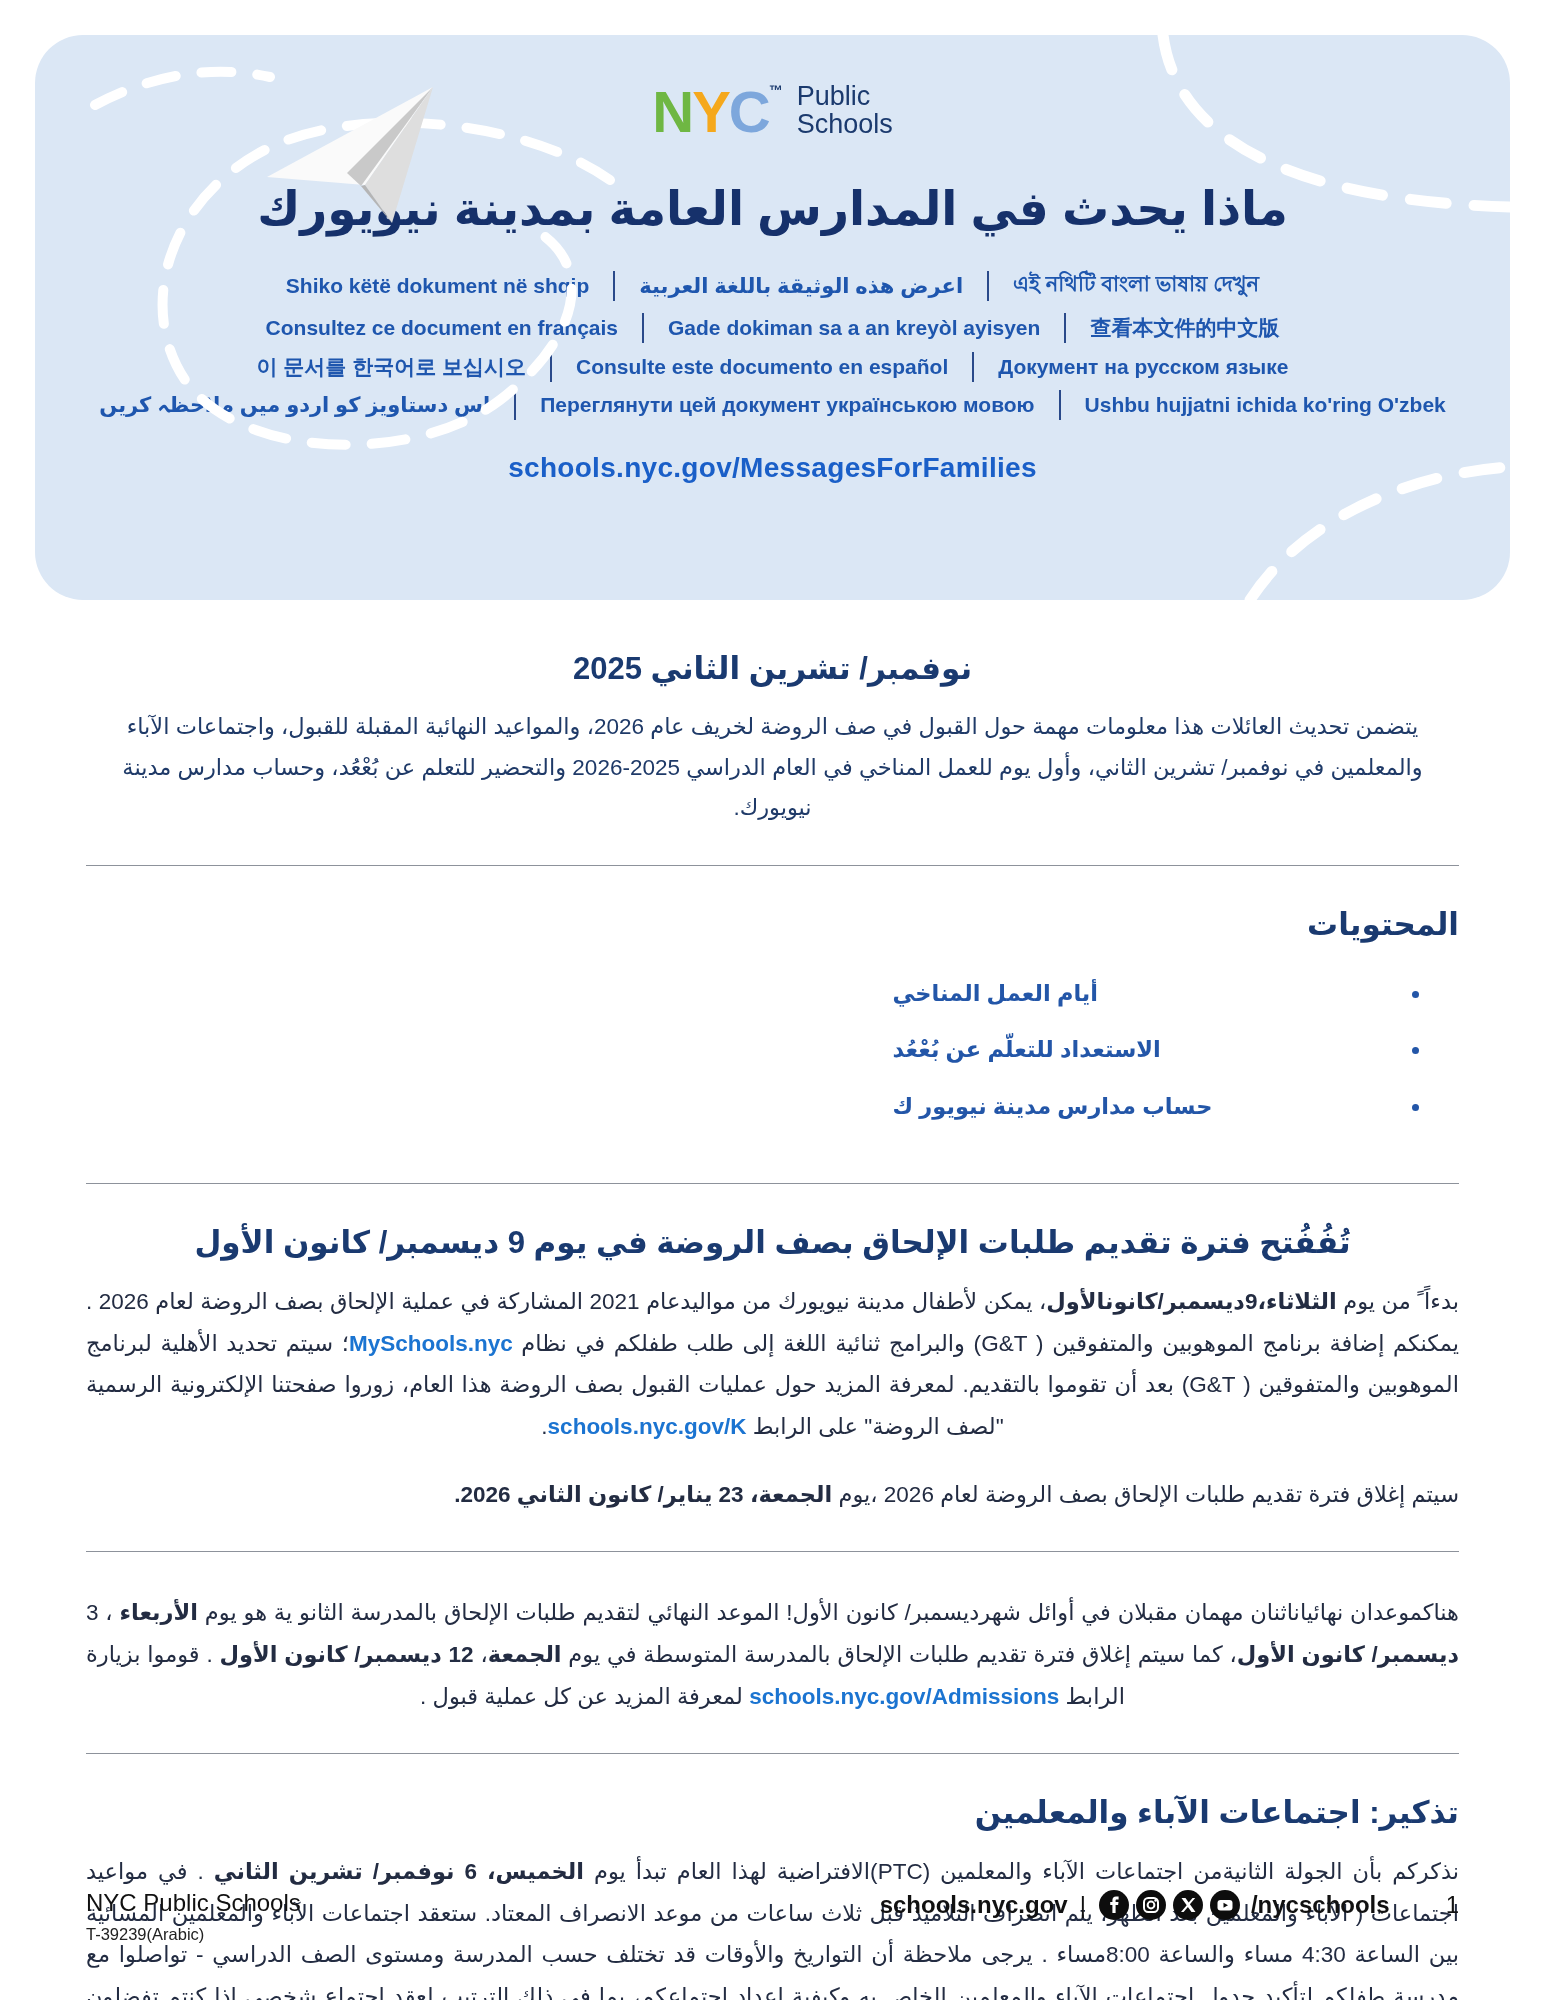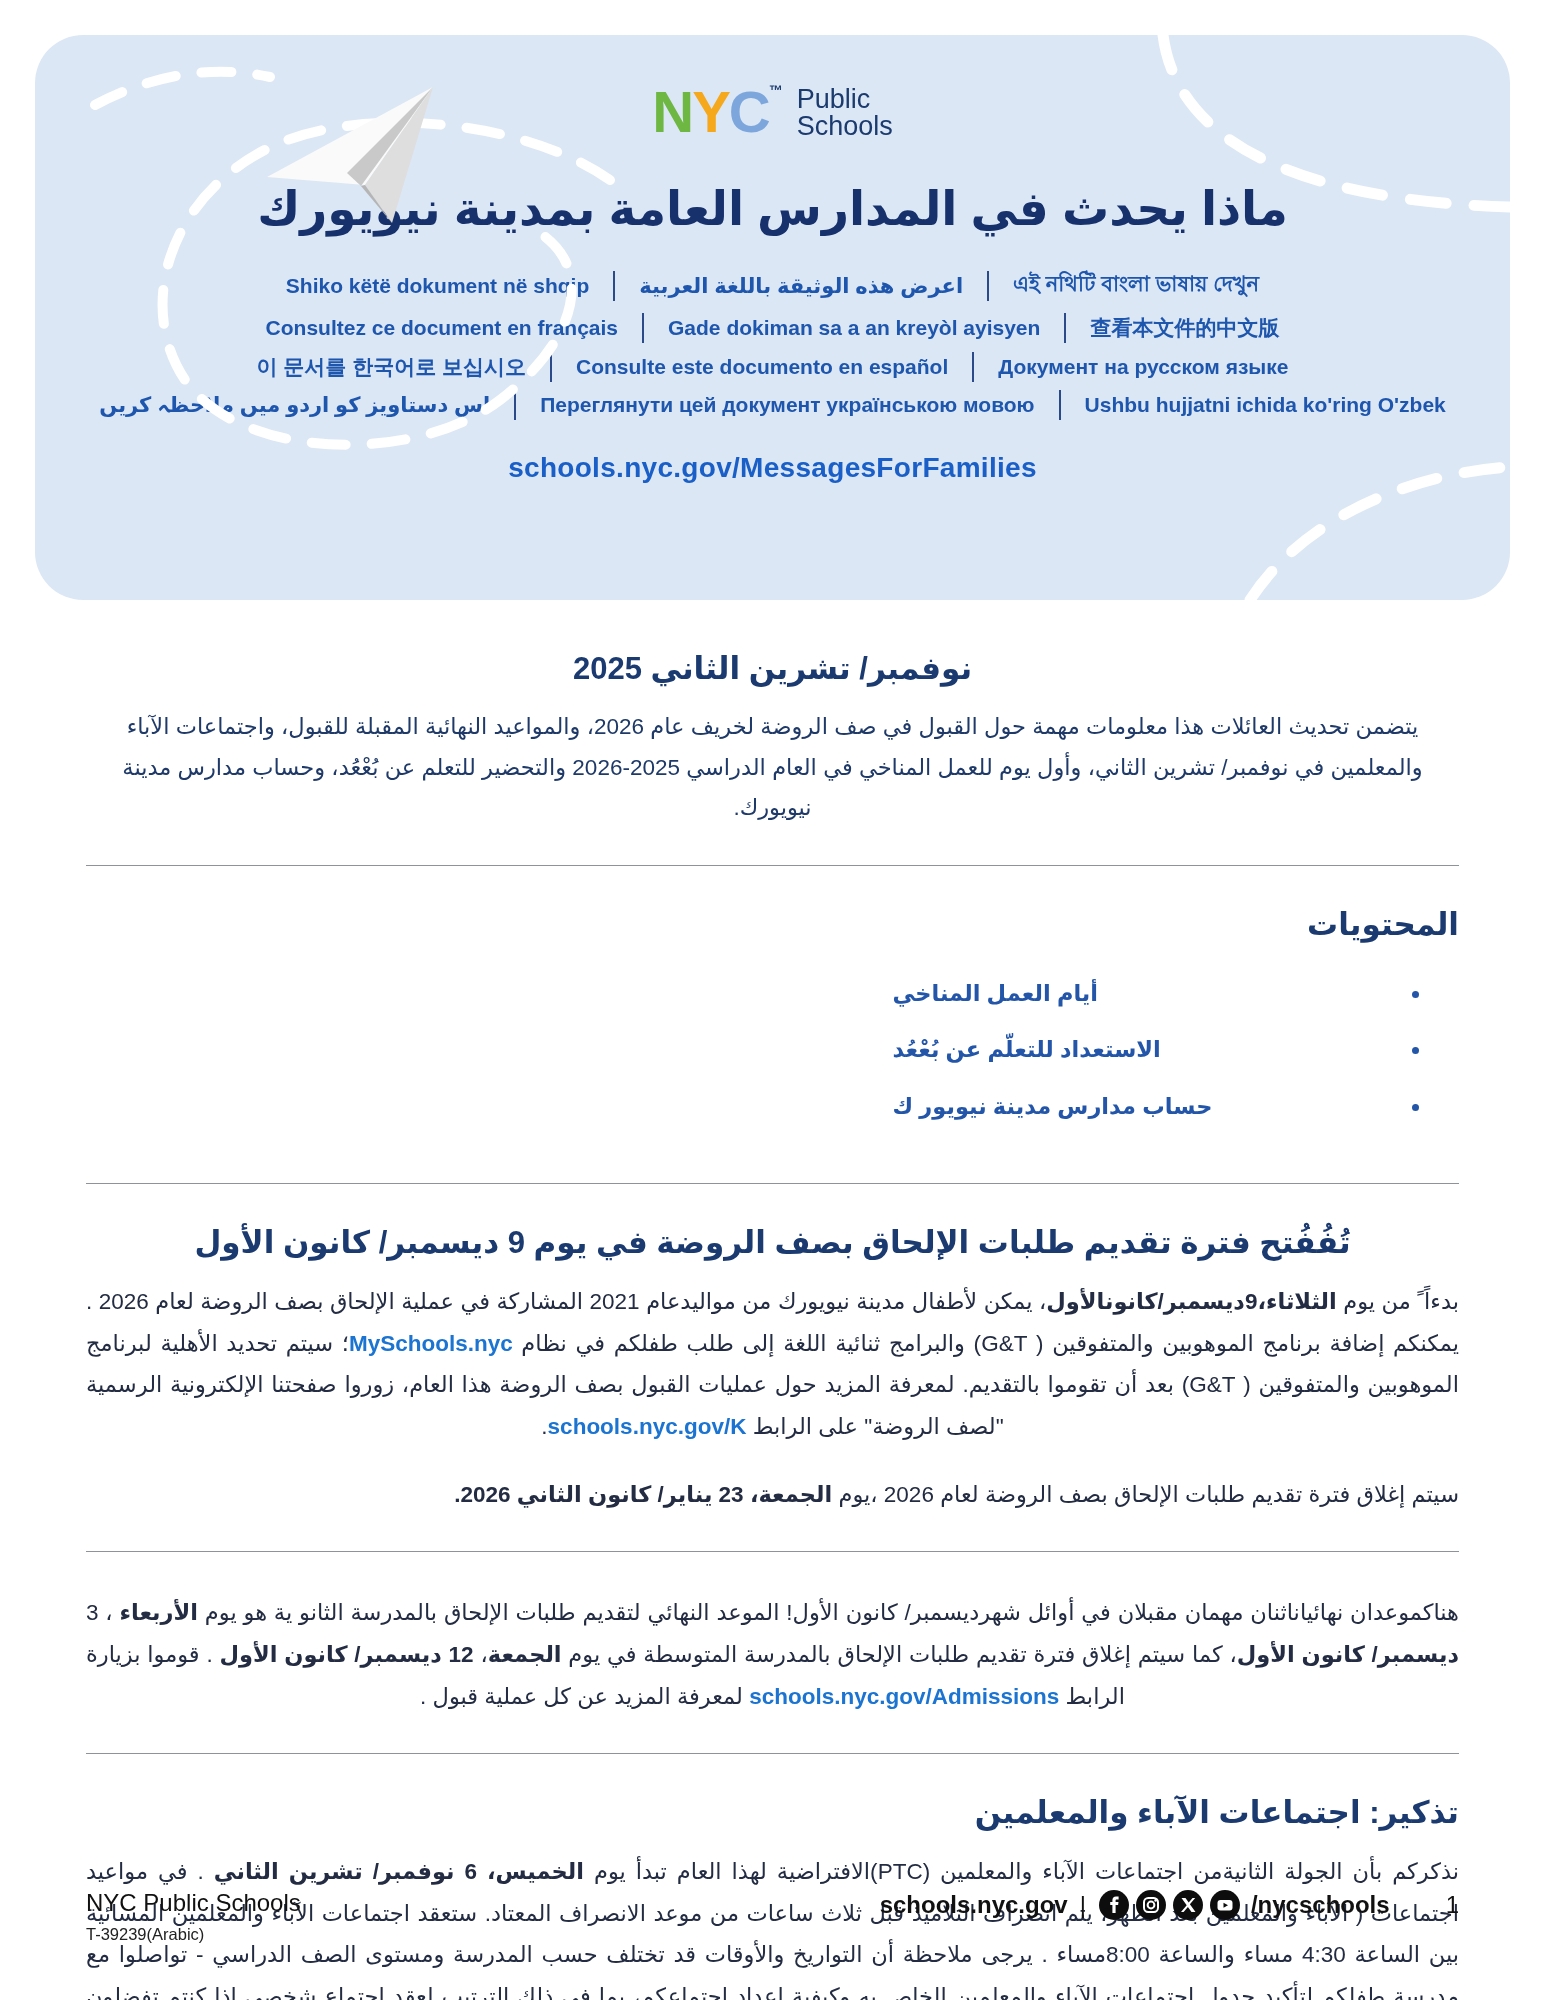--- a/index.html
+++ b/index.html
@@ -4,21 +4,21 @@
 <style>
   * { margin:0; padding:0; box-sizing:border-box; }
   html,body { background:#ffffff; }
   body { font-family:"Liberation Sans","DejaVu Sans",sans-serif; }
   .page { position:relative; width:1545px; height:2000px; margin:0 auto; background:#fff; overflow:hidden; }
 
   
   .hero { position:relative; margin:35px 35px 0 35px; width:1475px; height:565px;
           background:#dbe7f5; border-radius:48px; overflow:hidden; }
   .hero-decor { position:absolute; inset:0; width:100%; height:100%; }
-  .logo-row { position:relative; display:flex; justify-content:center; align-items:flex-end; gap:14px; margin-top:48px; }
+  .logo-row { position:relative; display:flex; justify-content:center; align-items:flex-start; gap:14px; margin-top:48px; }
   .logo-nyc { font-weight:900; font-size:58px; letter-spacing:-2px; line-height:1; position:relative; }
   .logo-nyc .tm { font-size:14px; font-weight:700; color:#1b3a6e; vertical-align:top; letter-spacing:0; }
   .ln-n { color:#6fb743; } .ln-y { color:#f5a81c; } .ln-c { color:#7da7dc; }
   .logo-ps { color:#1b3a6e; font-weight:400; font-size:27px; line-height:1.02; }
   .hero-title { margin-top:40px; text-align:center; direction:rtl; color:#16316b;
                 font-size:47px; font-weight:900; }
   .langs { margin-top:30px; display:flex; flex-direction:column; gap:7px; }
   .lang-row { display:flex; justify-content:center; align-items:center; }
   .lang-cell { color:#1e56ae; font-weight:700; font-size:21px; padding:2px 24px; white-space:nowrap; }
   .lang-sep { width:2px; height:30px; background:#2a4a8a; }

